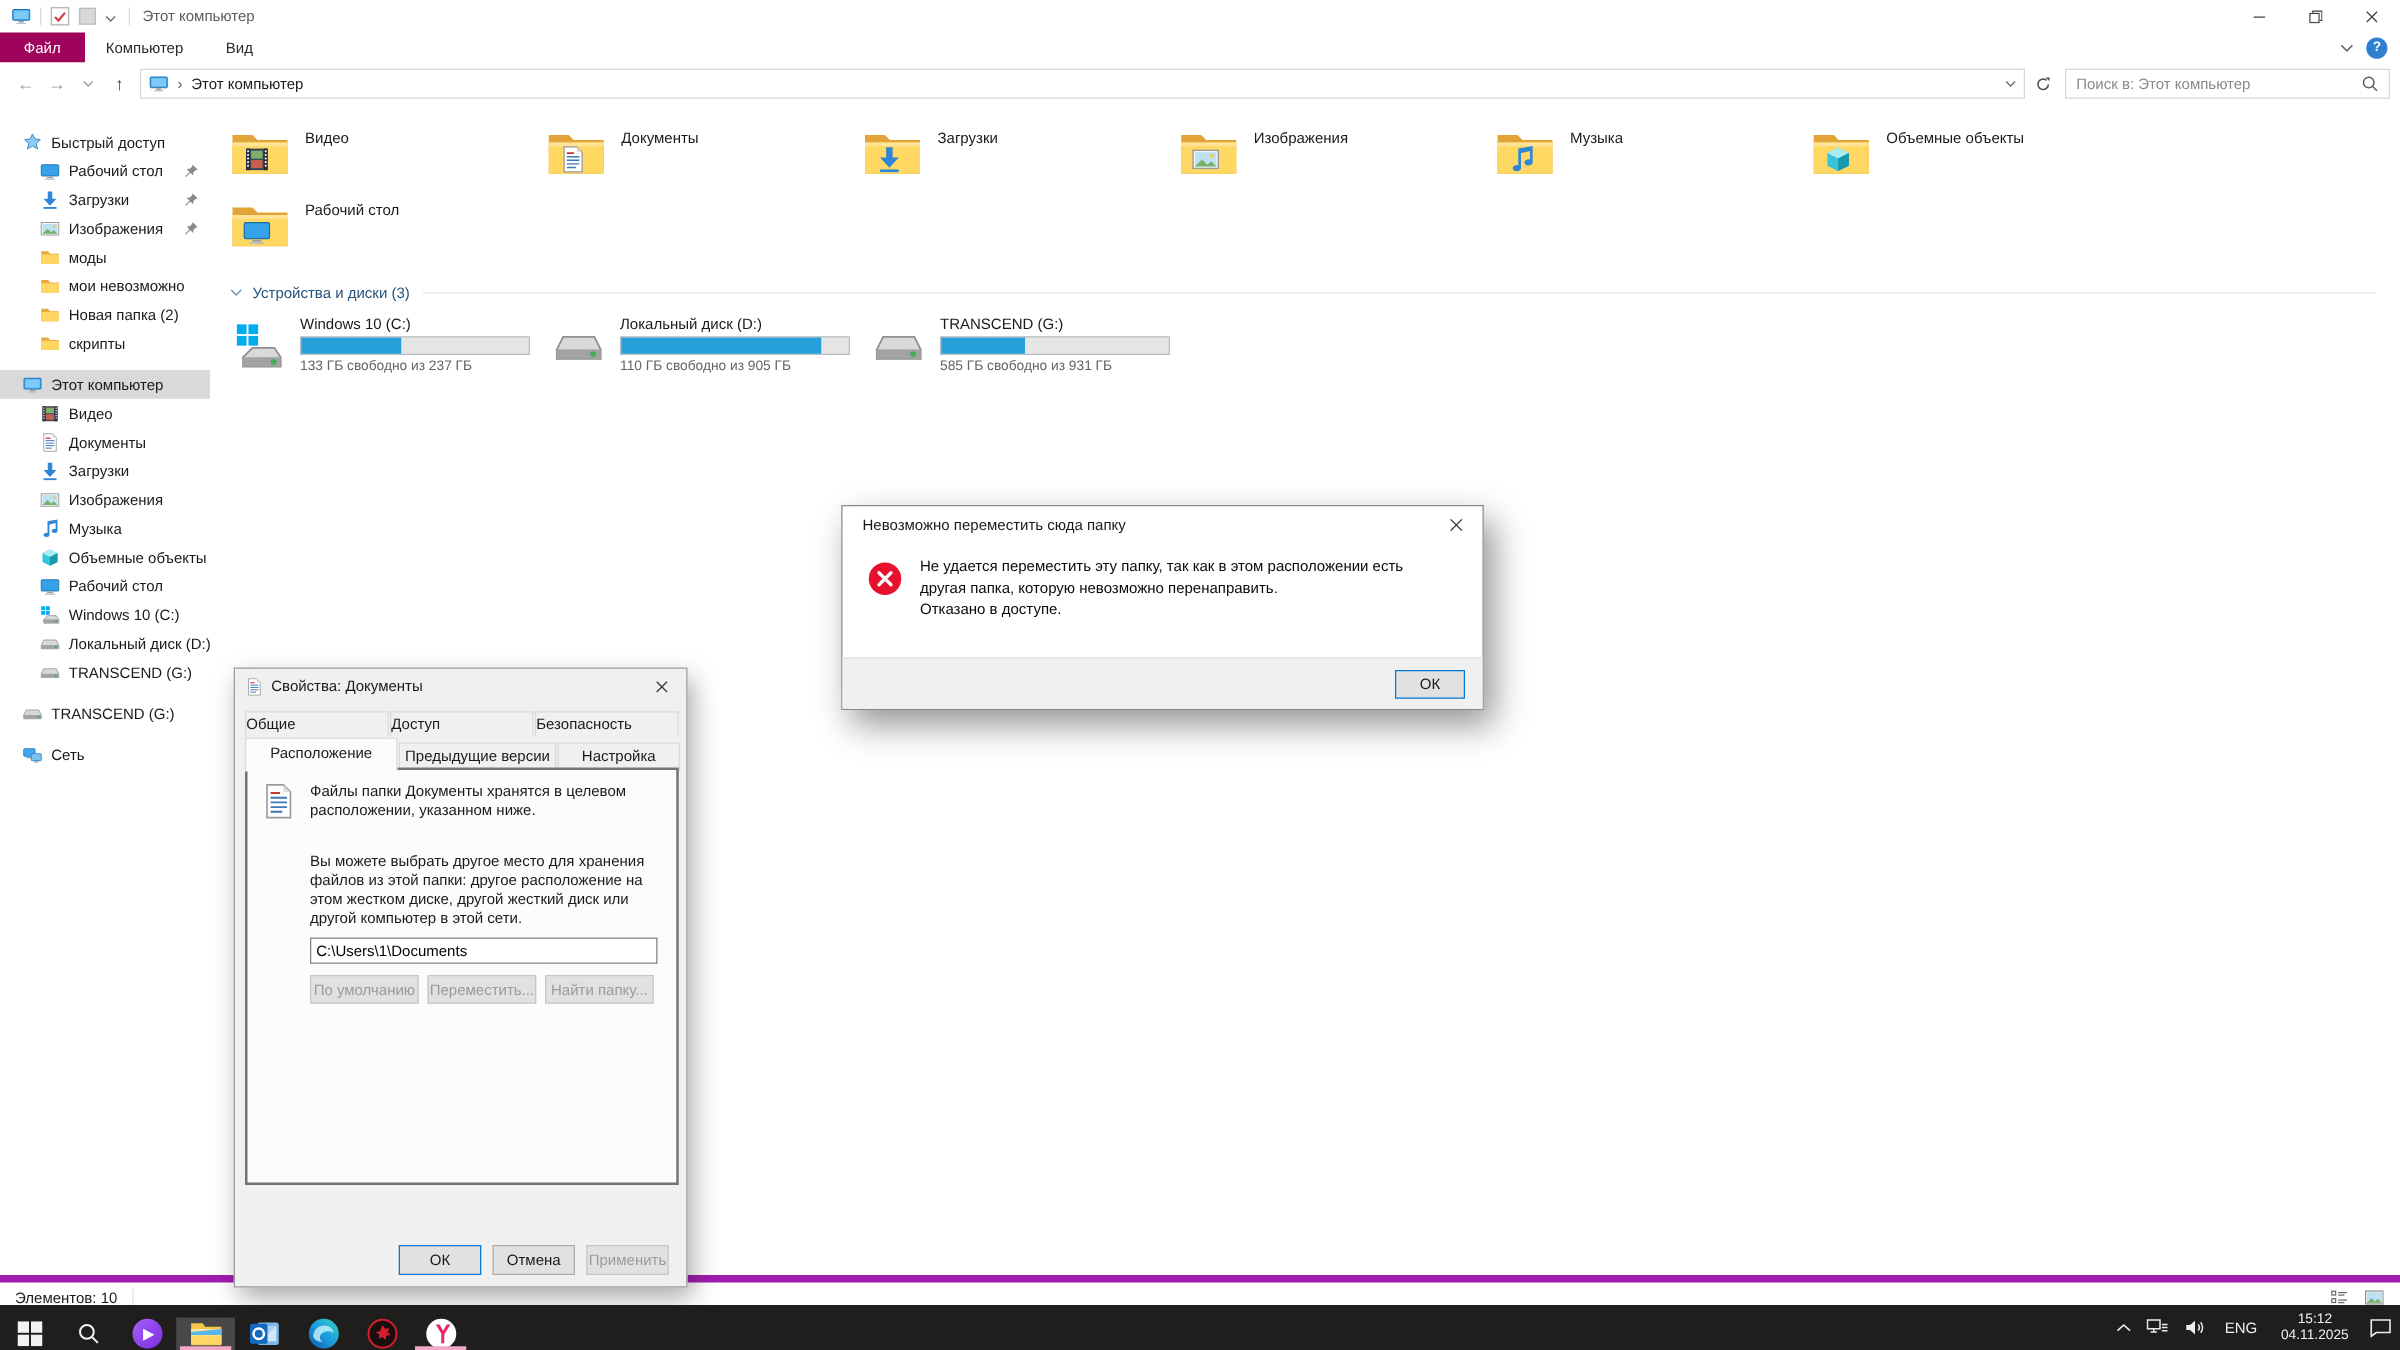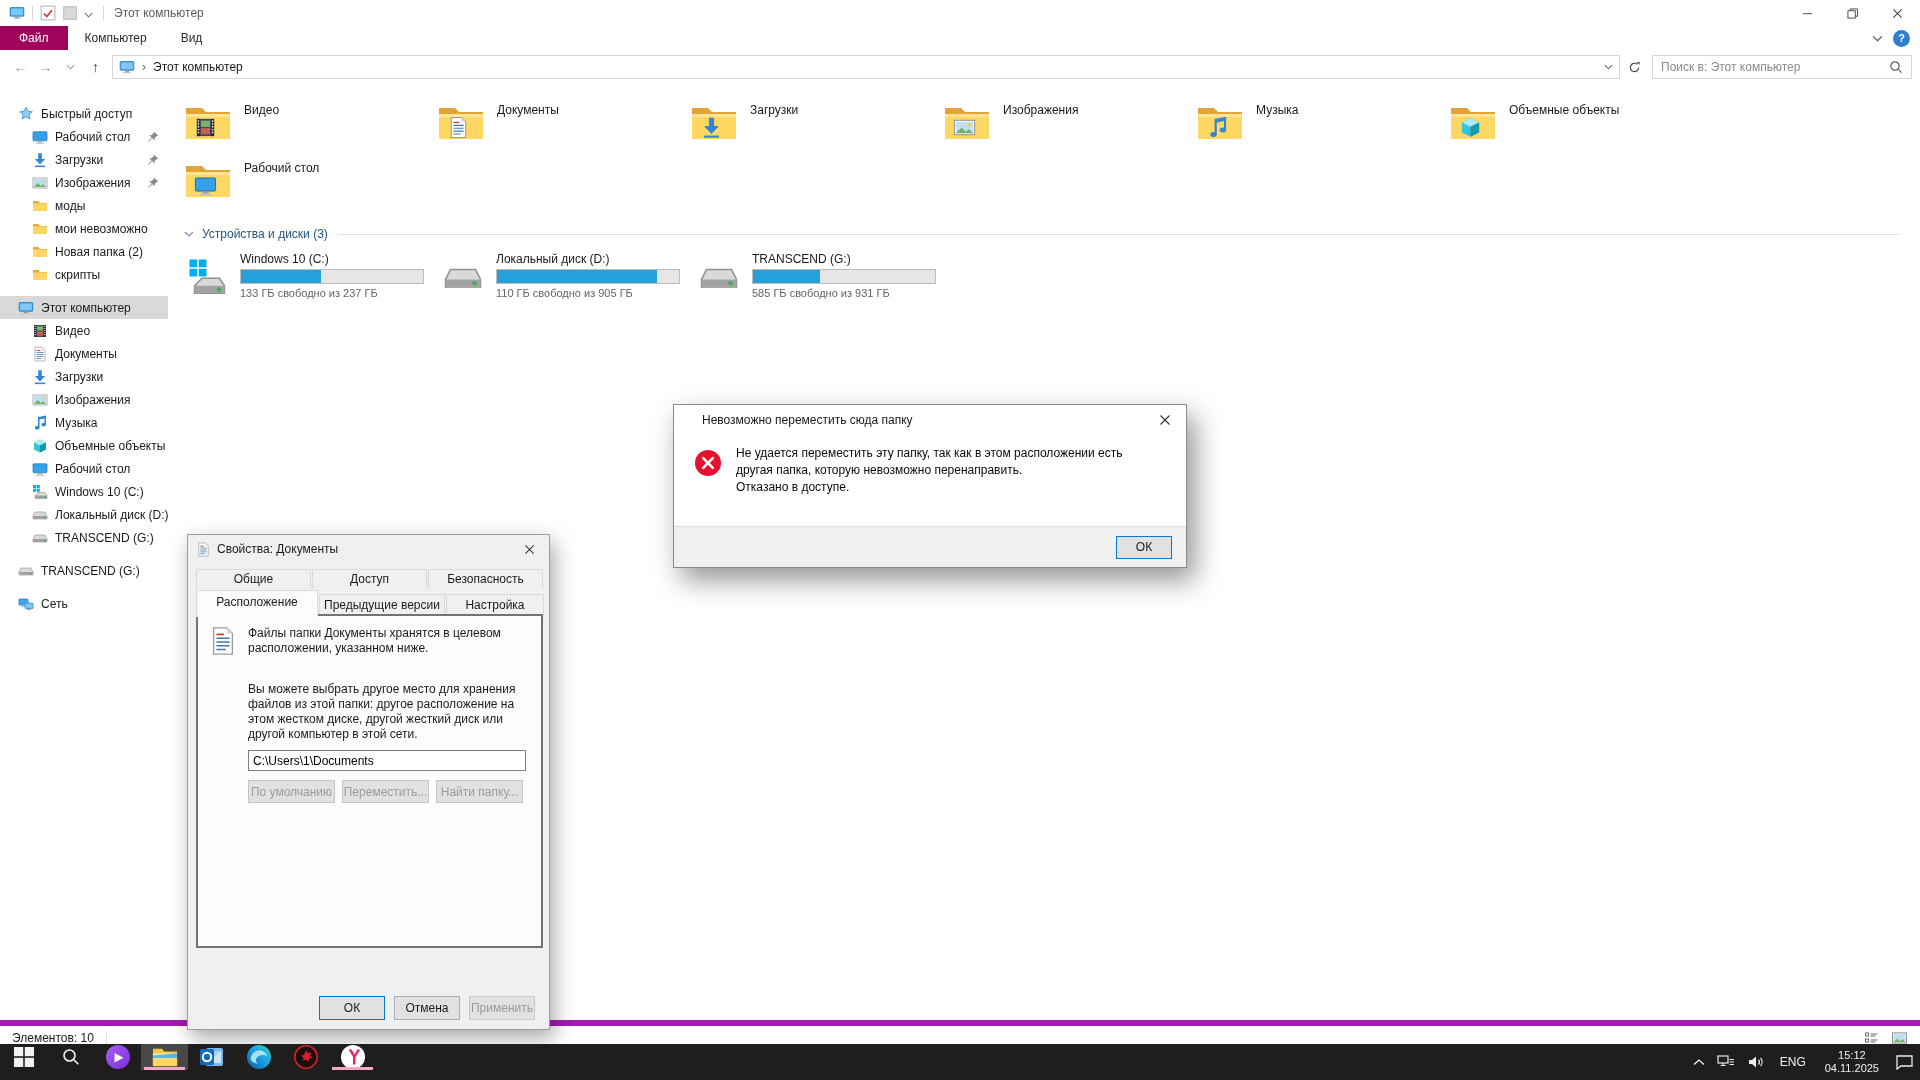--- a/index.html
+++ b/index.html
@@ -83,21 +83,21 @@
   .vbtn span{width:15px;height:12px}
 
   
   .props{position:absolute;left:187px;top:534px;width:361px;height:494px;background:#f0f0f0;
          border:1px solid #9c9c9c;box-shadow:4px 8px 20px rgba(0,0,0,.35);z-index:5}
   .ptitle{height:28px;display:flex;align-items:center;padding-left:8px;font-size:12px}
   .ptico{width:15px;height:15px;margin-right:6px}
   .pclose{position:absolute;right:0;top:0;width:40px;height:28px;display:flex;align-items:center;justify-content:center;color:#333}
   .pclose span{width:11px;height:11px}
   .ptabs-b{position:absolute;left:8px;top:34px;display:flex}
-  .ptab-b{width:113px;height:19px;line-height:19px;text-align:center;font-size:12px;background:#f0f0f0;
+  .ptab-b{width:113px;height:19px;line-height:19px;text-align:left;font-size:12px;background:#f0f0f0;
           border:1px solid #d9d9d9;border-bottom:none;margin-right:1px}
   .ptabs-f{position:absolute;left:8px;top:55px;display:flex;align-items:flex-end}
   .ptab-f{height:21px;line-height:21px;text-align:center;font-size:12px;background:#f0f0f0;border:1px solid #d9d9d9;margin-right:1px}
   .ptab-f.active{background:#fcfcfc;height:25px;line-height:23px;border-bottom:1px solid #fcfcfc;position:relative;z-index:2}
   .w1{width:120px}.w2{width:124px}.w3{width:96px}
   .ppanel{position:absolute;left:8px;top:79px;width:343px;height:330px;background:#fcfcfc;border:2px solid #737373}
   .picon{position:absolute;left:10px;top:8px;width:30px;height:34px}
   .pintro{position:absolute;left:50px;top:10px;width:272px;font-size:12px;line-height:15px}
   .pdesc{position:absolute;left:50px;top:66px;width:278px;font-size:12px;line-height:15px}
   .ppath{position:absolute;left:50px;top:134px;width:268px;height:17px;border:1px solid #808080;background:#fff;
@@ -108,32 +108,32 @@
   .pfooter{position:absolute;left:0;right:0;bottom:0;height:42px;display:flex;align-items:center;justify-content:flex-end;
            gap:9px;padding-right:14px}
   .fbtn{width:64px;height:22px;background:#e1e1e1;border:1px solid #adadad;font-size:12px;
         display:flex;align-items:center;justify-content:center;color:#1a1a1a}
   .fbtn.ok{border-color:#0078d7}
   .fbtn.disabled{color:#9b9b9b;border-color:#c6c6c6}
 
   
   .errdlg{position:absolute;left:673px;top:404px;width:512px;height:162px;background:#fff;border:1px solid #8a8a8a;
           box-shadow:8px 12px 26px rgba(0,0,0,.42);z-index:6}
-  .etitle{height:30px;display:flex;align-items:center;padding-left:28px;font-size:12px}
+  .etitle{height:30px;display:flex;align-items:center;padding-left:16px;font-size:12px}
   .eclose{position:absolute;right:0;top:0;width:42px;height:30px;display:flex;align-items:center;justify-content:center;color:#333}
   .eclose span{width:12px;height:12px}
   .eicon{position:absolute;left:20px;top:44px;width:28px;height:28px}
   .etext{position:absolute;left:62px;top:40px;width:424px;font-size:12px;line-height:17px;color:#0a0a0a}
   .efooter{position:absolute;left:0;right:0;bottom:0;height:40px;background:#f0f0f0;border-top:1px solid #e0e0e0;
            display:flex;align-items:center;justify-content:flex-end;padding-right:14px}
   .eok{width:54px;height:21px;background:#e1e1e1;border:1px solid #0078d7;font-size:12px;
        display:flex;align-items:center;justify-content:center}
 
   
-  .taskbar{position:absolute;left:0;top:1044px;width:1920px;height:36px;background:#201d1d;display:flex;align-items:flex-start;z-index:10}
+  .taskbar{position:absolute;left:0;top:1044px;width:1920px;height:36px;background:#201d1d;display:flex;align-items:flex-end;z-index:10}
   .tapp{width:47px;display:flex;align-items:center;justify-content:center;position:relative;flex:none}
   .tapp.active{background:#484848}
   .tapp .ic{width:26px;height:26px;display:block}
   .tapp .ic.sm{width:20px;height:20px}
   .underline{position:absolute;bottom:0;left:3px;right:3px;height:3px;background:#f1a7c6}
   .tray{margin-left:auto;display:flex;align-items:center;color:#f0f0f0}
   .tic{display:flex;align-items:center;justify-content:center;height:36px;padding:0 6px}
   .tic span{display:block}
   .tchev{width:12px;height:8px}
   .tnet{width:18px;height:14px}

